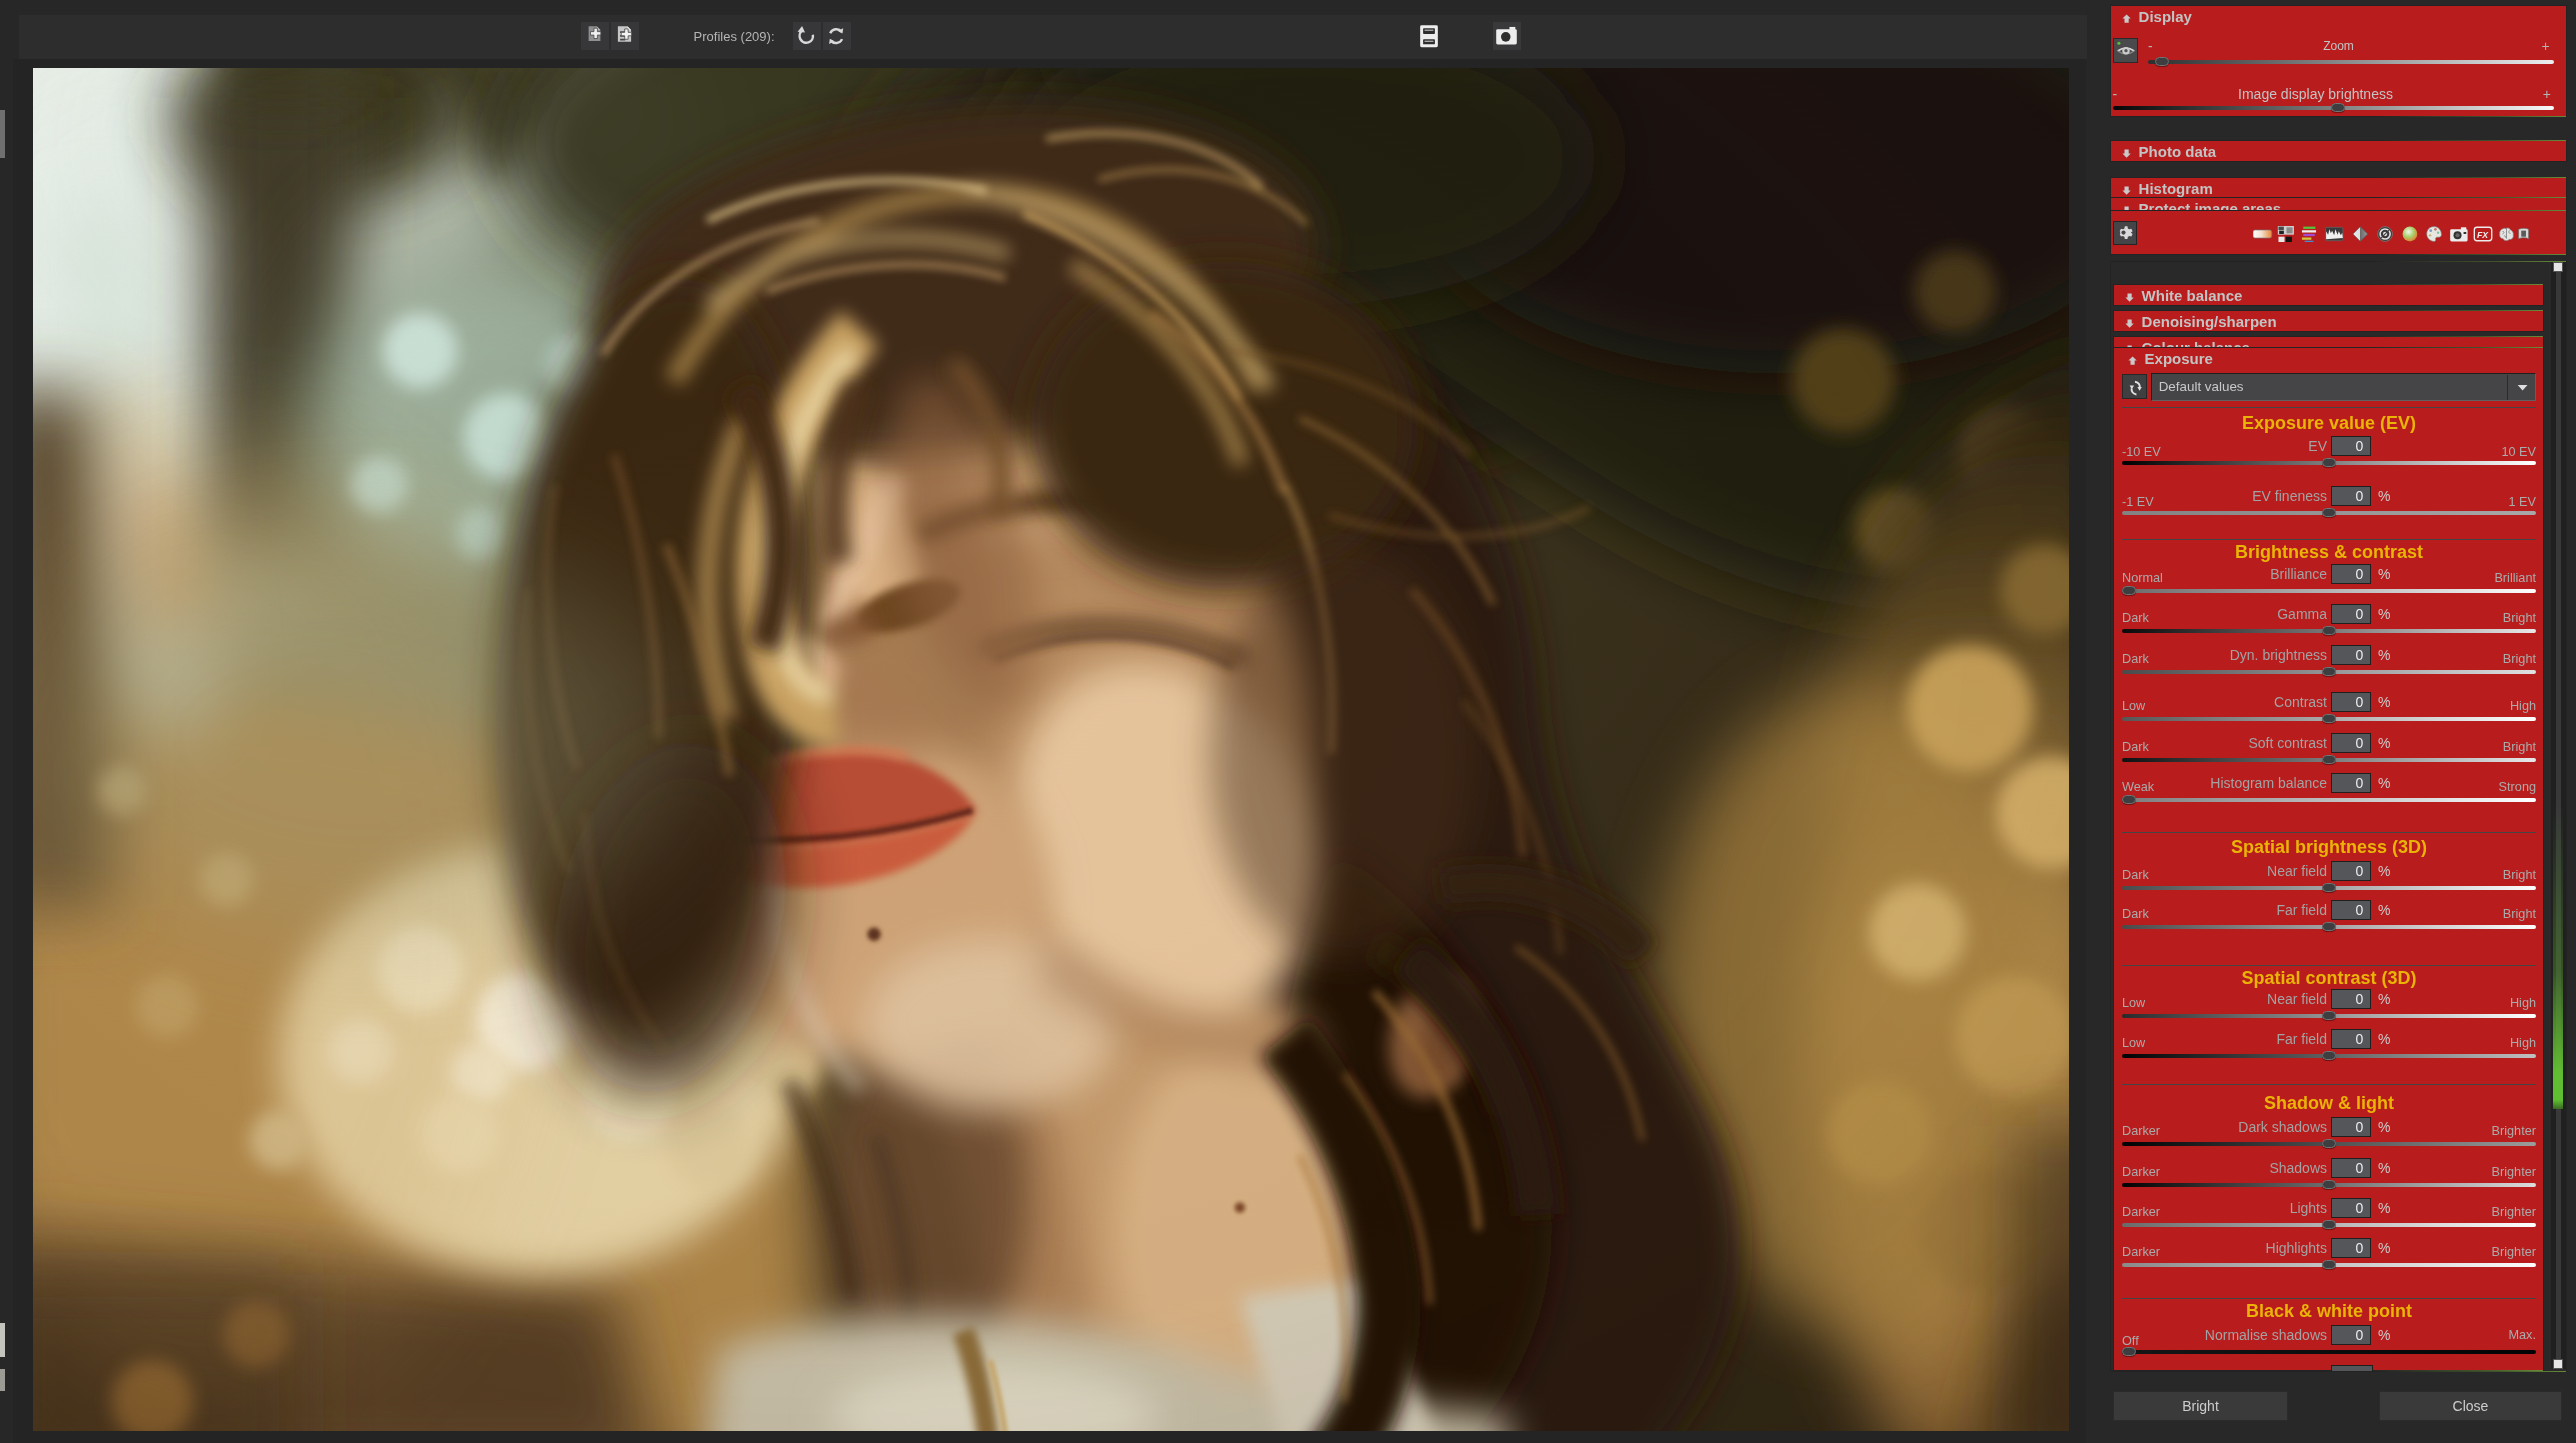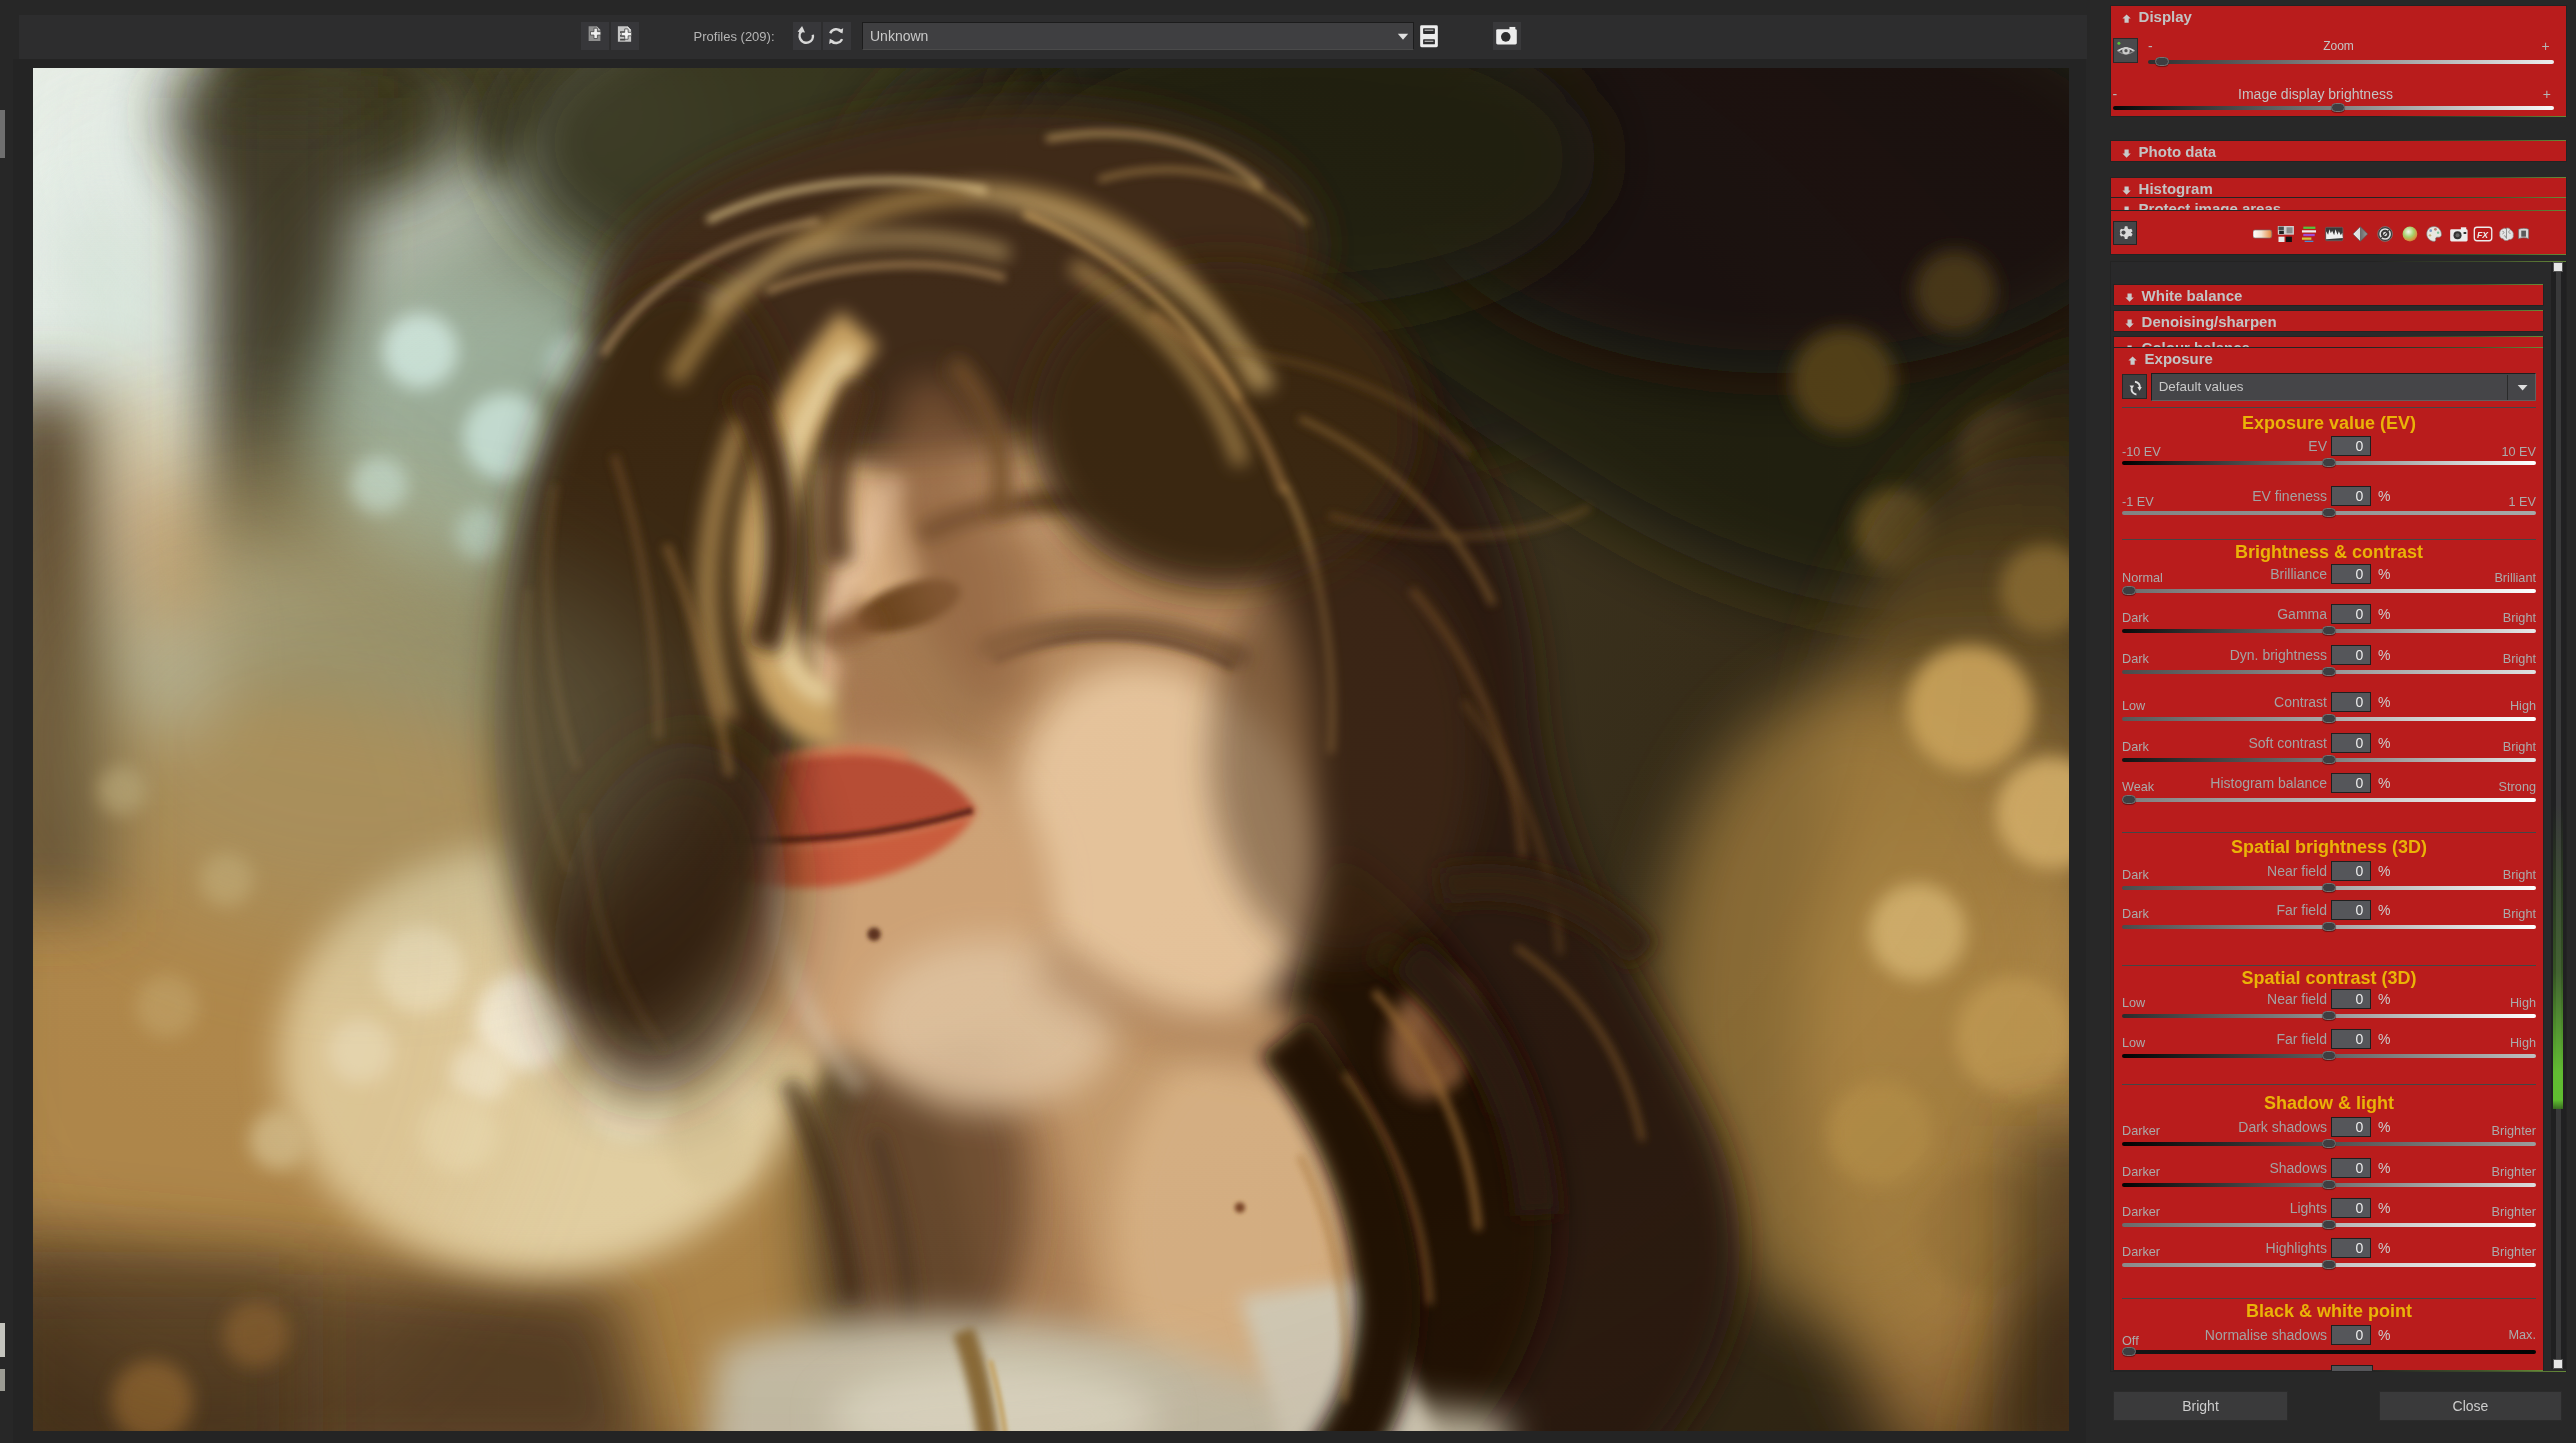--- a/index.html
+++ b/index.html
@@ -321,26 +321,20 @@
   </div>
   <div class="tbtn" style="left:804px;">
     <svg width="22.3" height="22.3" viewBox="0 0 30 30" style="margin:2.2px">
       <path d="M7 11 a9 9 0 0 1 15.3 -1.8" fill="none" stroke="#d8d8d8" stroke-width="3.2"></path>
       <path d="M24.5 4.5 l-1 7 -6.4 -3.4 z" fill="#d8d8d8"></path>
       <path d="M23 19 a9 9 0 0 1 -15.3 1.8" fill="none" stroke="#d8d8d8" stroke-width="3.2"></path>
       <path d="M5.5 25.5 l1 -7 6.4 3.4 z" fill="#d8d8d8"></path>
     </svg>
   </div>
 
-  <div style="position:absolute;left:843px;top:6.7px;width:552px;height:28px;background:#3f3f41;border:0.7px solid #1c1c1c;border-bottom-color:#4a4a4a;">
-    <div style="position:absolute;left:7.4px;top:0;line-height:27px;font-size:14px;color:#c9c9c9;">Unknown</div>
-    <svg width="12" height="7.4" viewBox="0 0 16 10" style="position:absolute;right:3.7px;top:10.4px">
-        <path d="M1 1h14L8 9z" fill="#e0e0e0"></path>
-      </svg>
-  </div>
 
   <div class="tbtn" style="left:1396px;background:none;">
     <svg width="28" height="30" viewBox="0 0 38 40" style="margin:0">
       <rect x="7" y="4" width="24" height="30" rx="2" fill="#ededed"></rect>
       <rect x="11" y="8" width="16" height="8" rx="1" fill="#2d2d2e"></rect>
       <rect x="11" y="23" width="16" height="7" rx="1" fill="#2d2d2e"></rect>
       <rect x="13" y="10" width="12" height="1.6" fill="#bbb"></rect>
       <rect x="13" y="25" width="12" height="1.6" fill="#bbb"></rect>
     </svg>
   </div>

